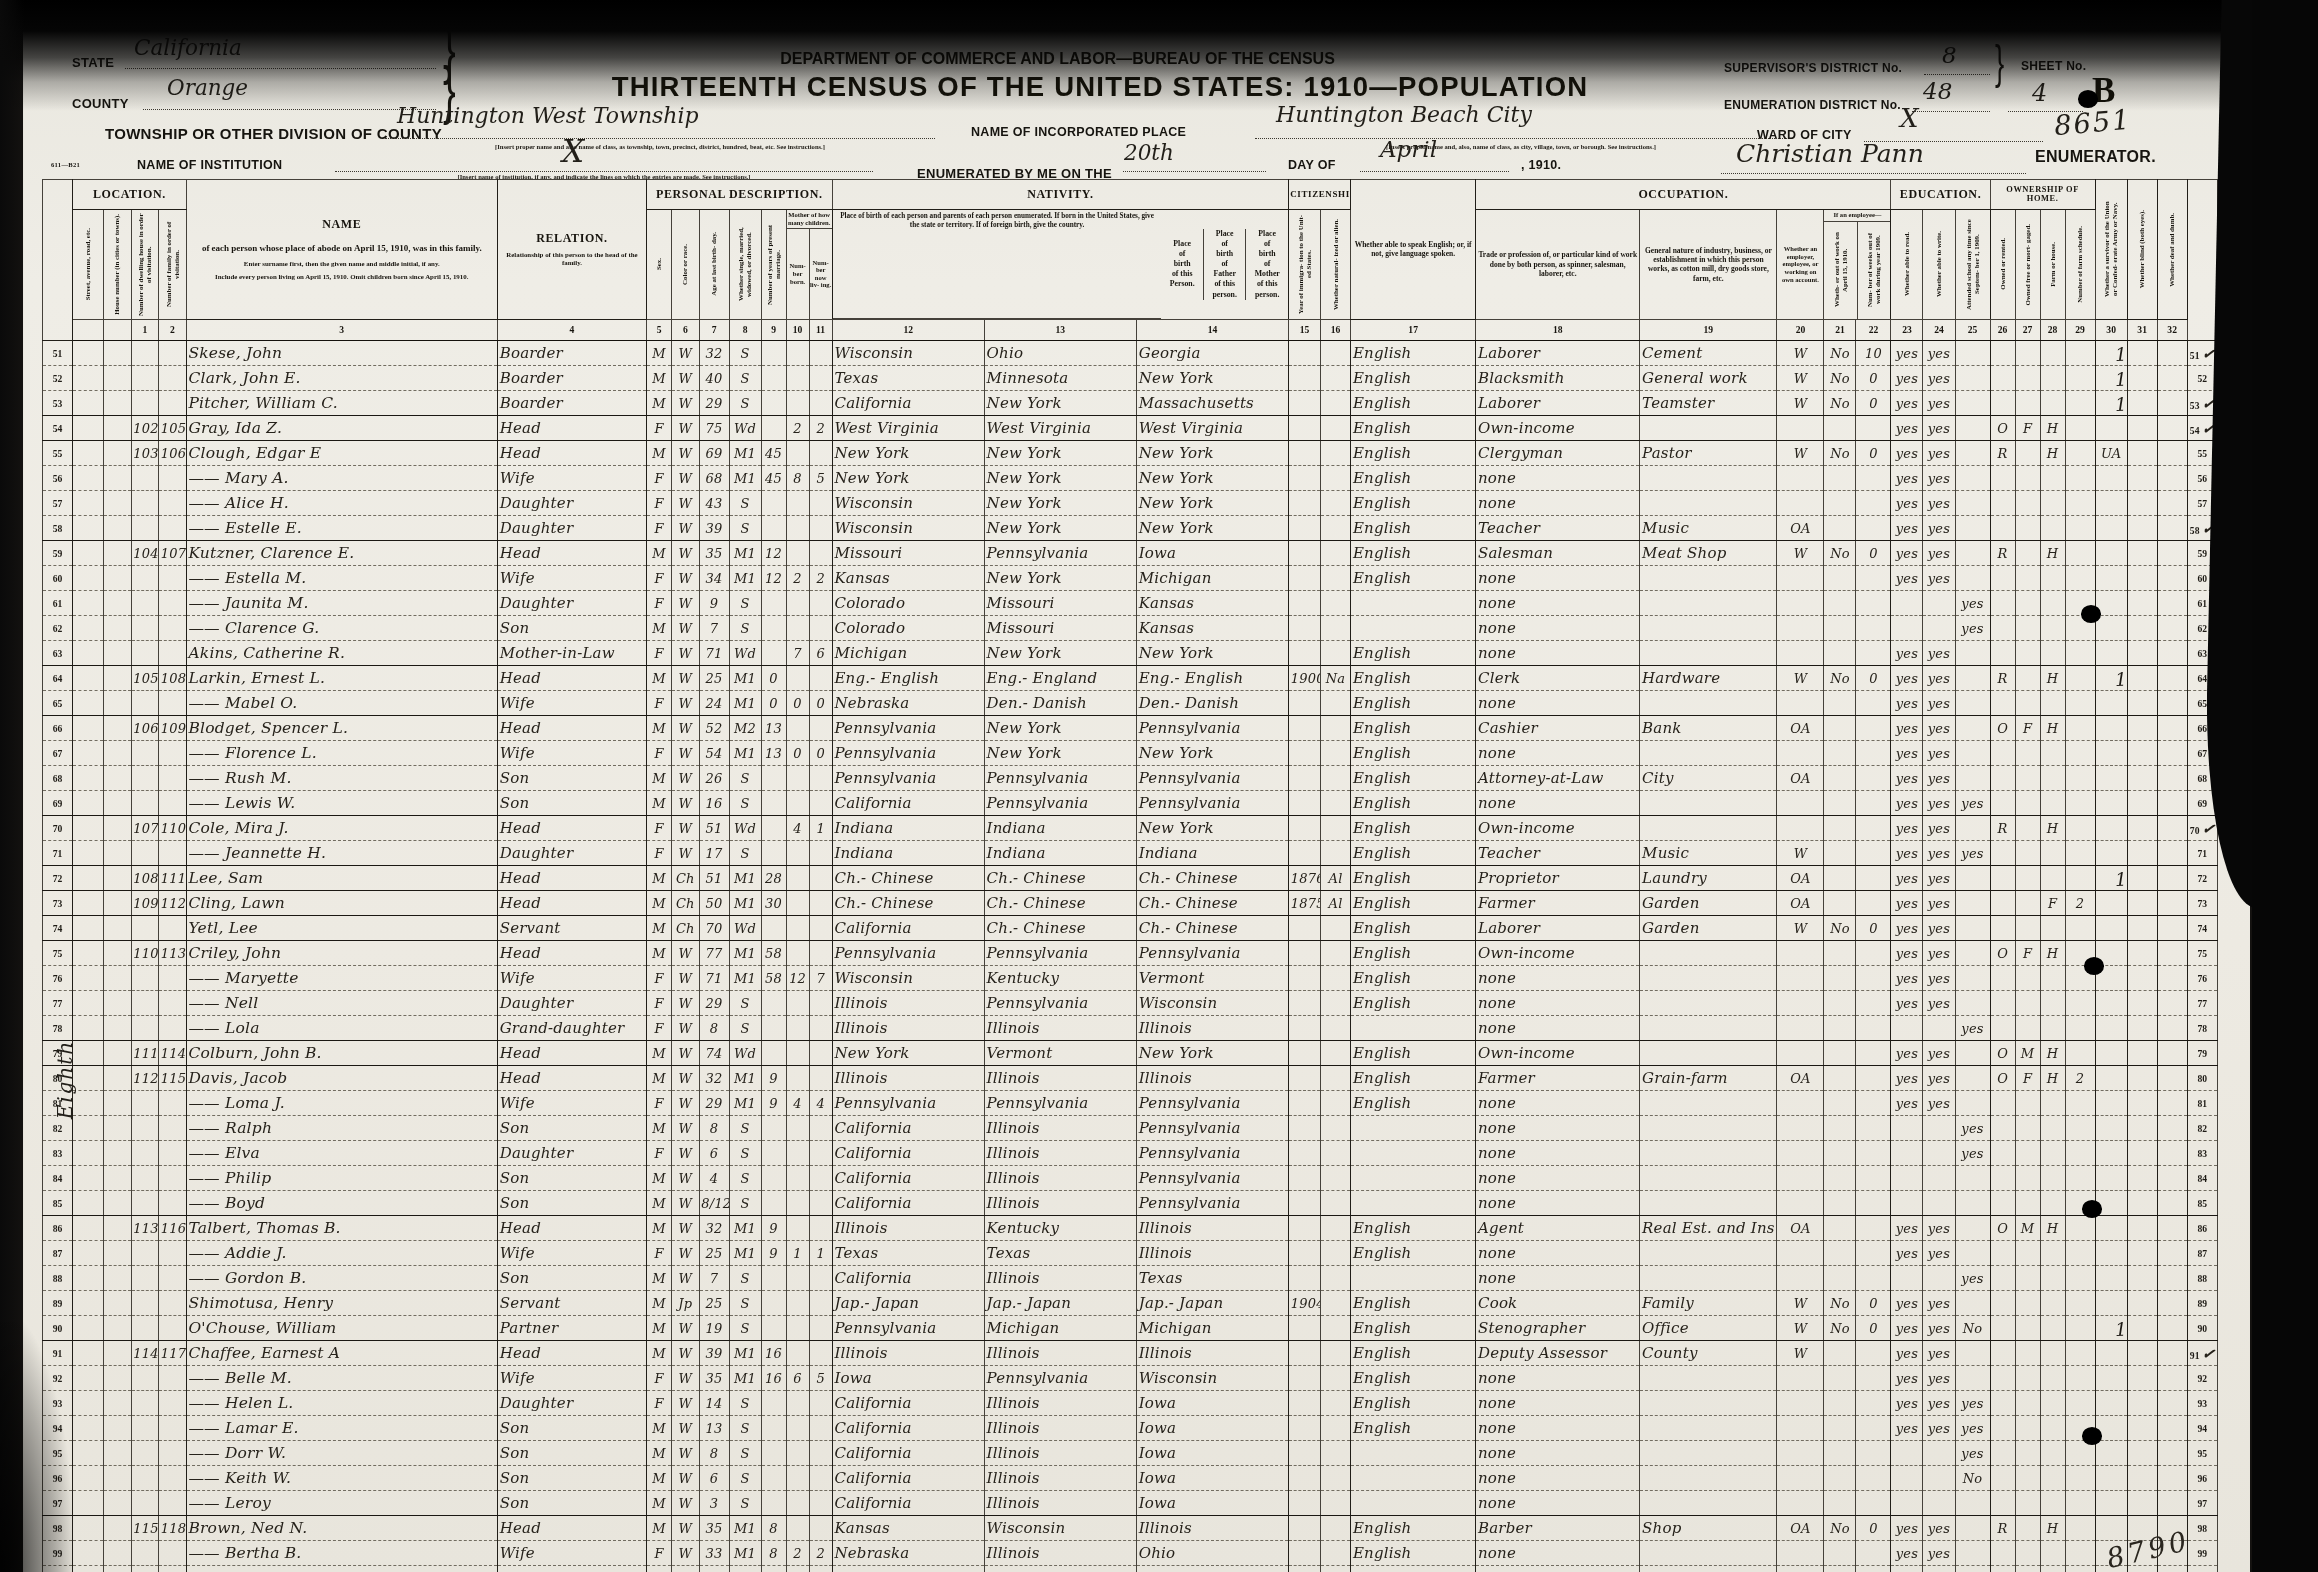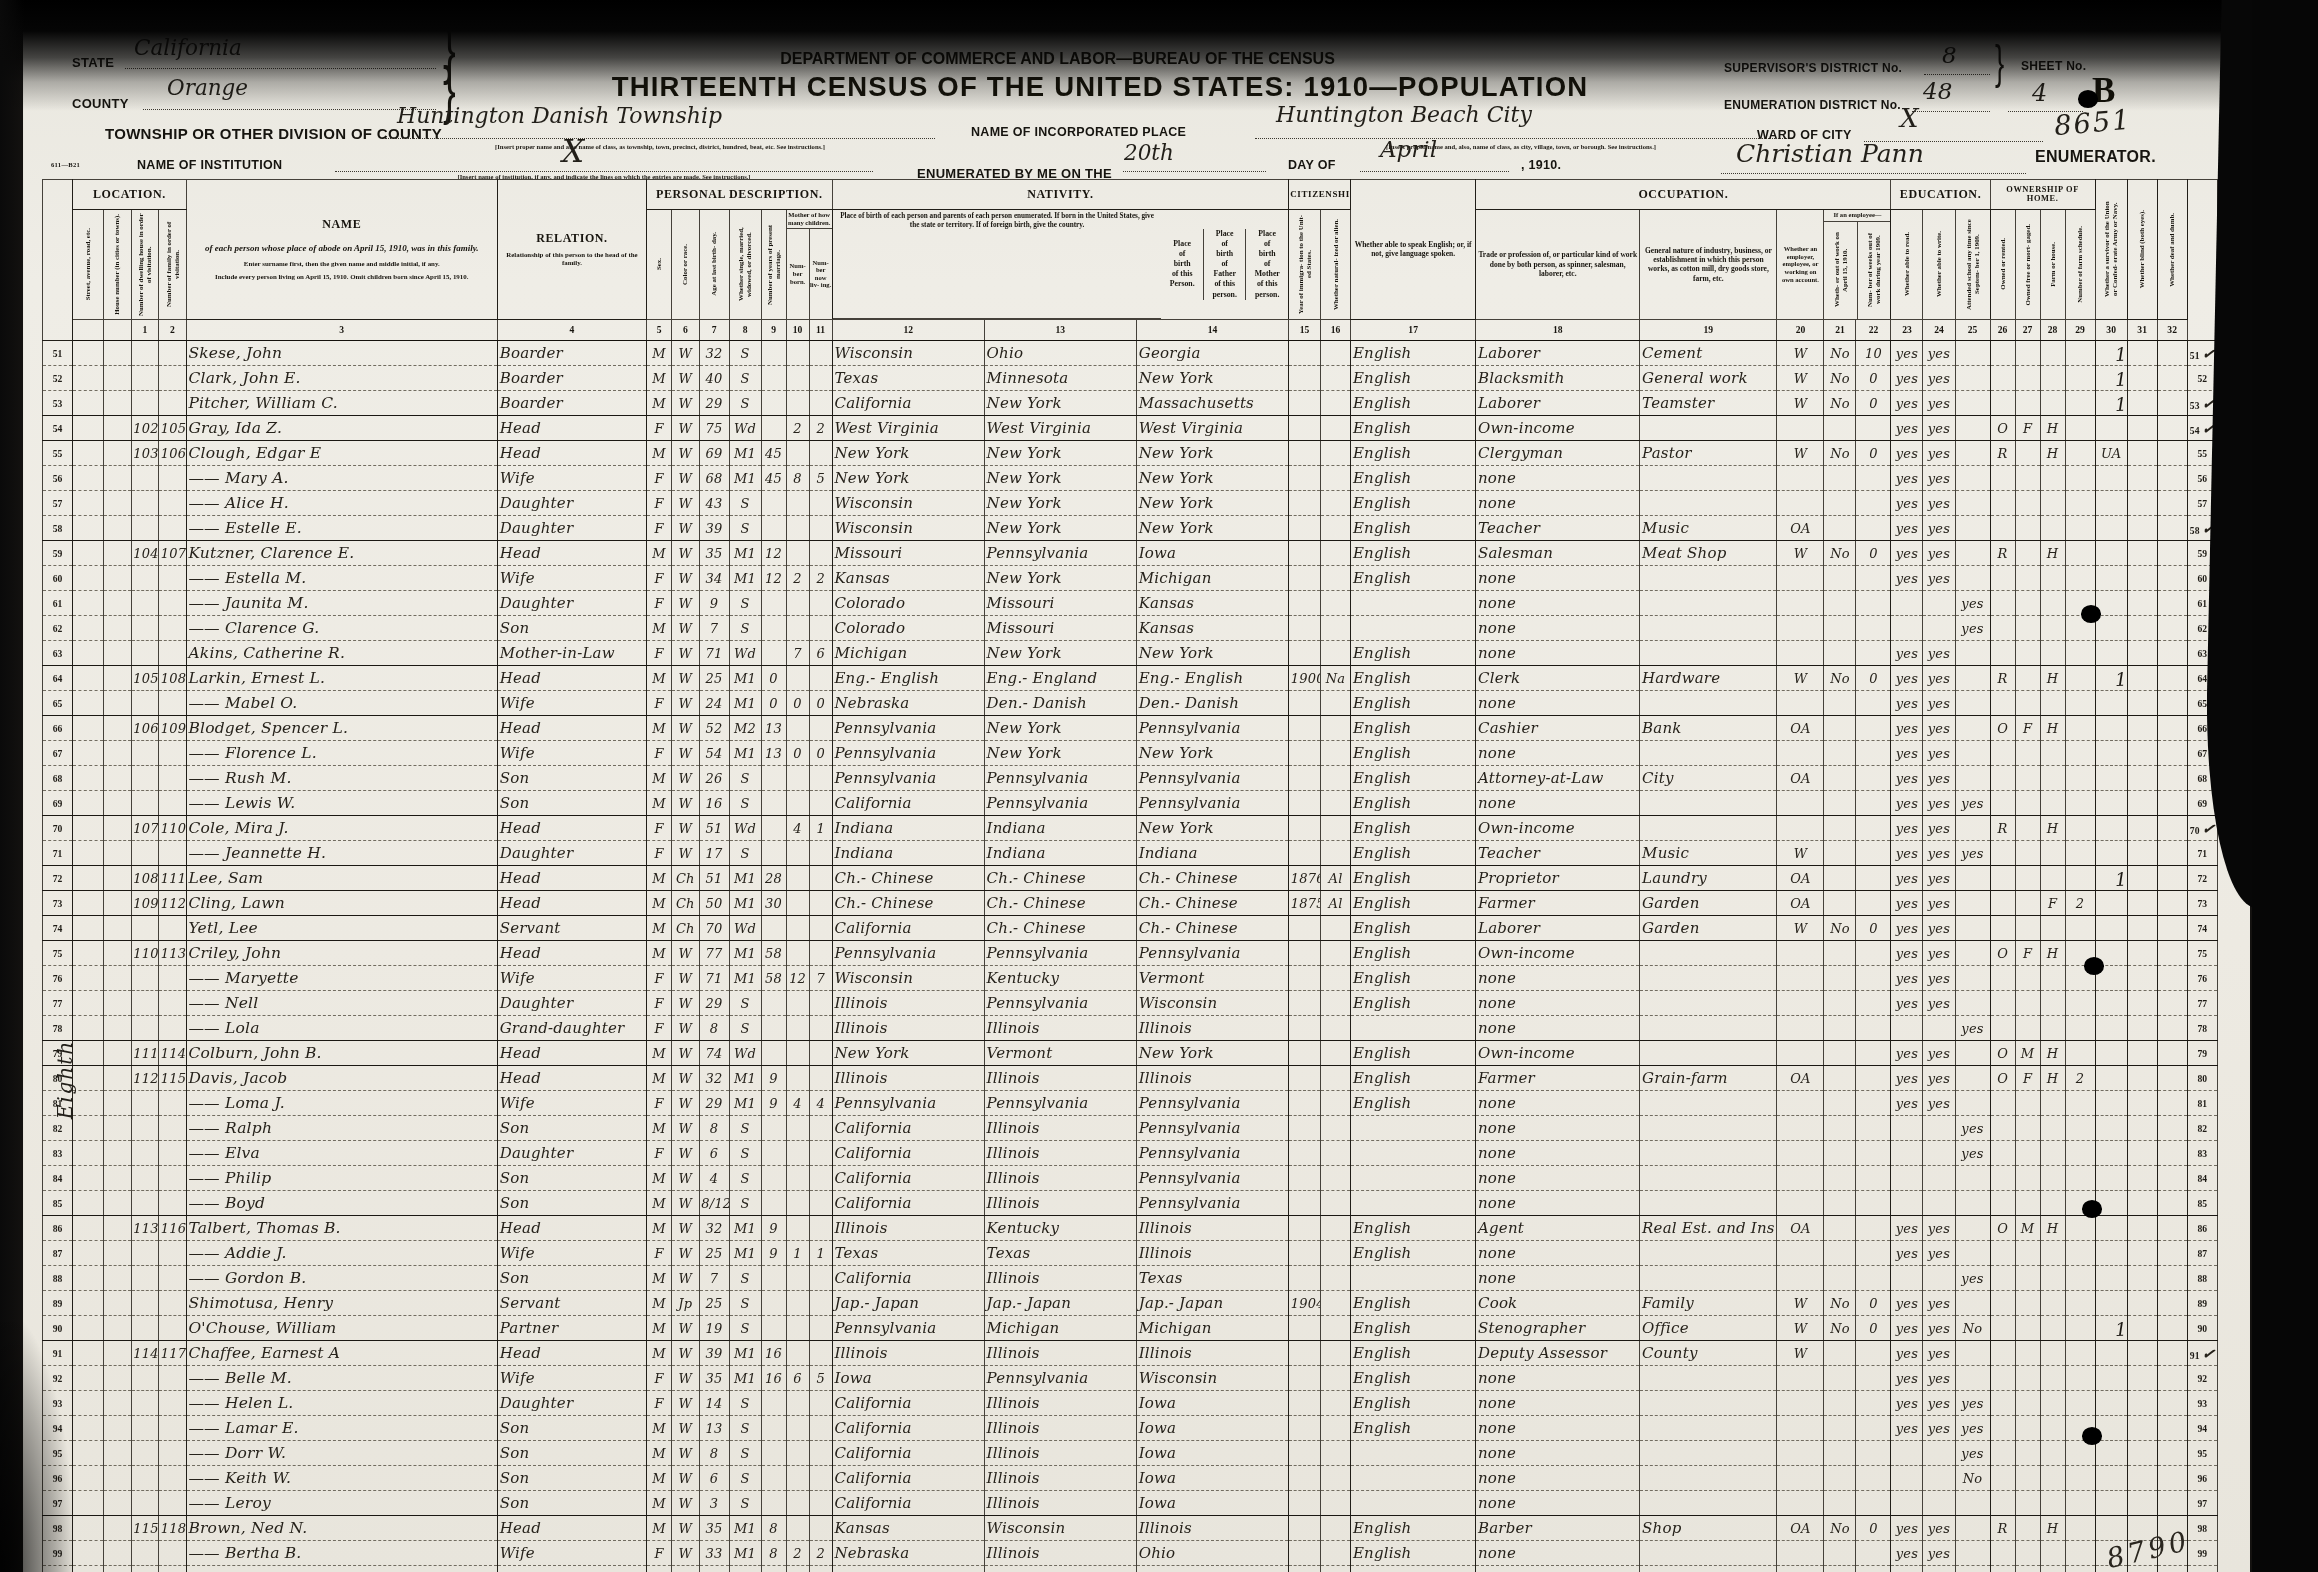--- a/index.html
+++ b/index.html
@@ -38,21 +38,21 @@
   .census th{vertical-align:middle;text-align:center;padding:0.6px 1.2px;color:#17140e;font-weight:bold;overflow:hidden;}
   .census .gb{border-right:1.2px solid #211e18;}
   tr.t1 th{height:27.5px;border-bottom:0.6px solid #211e18;}
   tr.t2 th{height:108px;}
   tr.nums th{height:19px;font-family:"Liberation Serif",serif;font-size:9.6px;border-top:0.6px solid #211e18;border-bottom:1.8px solid #14110c;}
   .grp{font-family:"Liberation Serif",serif;font-size:12px;letter-spacing:0.6px;font-weight:bold;}
   .vt{writing-mode:vertical-rl;transform:rotate(180deg);font-size:6.9px;line-height:1.12;
       font-family:"Liberation Serif",serif;font-weight:bold;max-height:103px;margin:0 auto;white-space:normal;}
   .tiny{font-size:6.6px;font-family:"Liberation Serif",serif;line-height:1.15;white-space:normal;}
   .desc{font-size:7.5px;font-family:"Liberation Serif",serif;line-height:1.25;white-space:normal;padding:1.2px 3.6px;}
-  .namehead .nd1{font-size:9px;font-family:"Liberation Serif",serif;margin-top:11px;line-height:1.3;white-space:normal;font-style:italic;}
+  .namehead .nd1{font-size:9px;font-family:"Liberation Serif",serif;margin-top:11px;line-height:1.3;white-space:normal;}
   .namehead .nd2,.relhead .nd2,.nathead .nd2{font-size:6.9px;font-family:"Liberation Serif",serif;
       margin-top:4.8px;line-height:1.25;white-space:normal;padding:0 4.8px;}
   .m-wrap{display:flex;flex-direction:column;height:100%;}
   .m-top{font-size:6.6px;font-family:"Liberation Serif",serif;border-bottom:0.6px solid #45413a;padding:1.8px 0.6px;white-space:normal;line-height:1.1;}
   .m-cols{flex:1;display:flex;}
   .m-cols>div{flex:1;display:flex;align-items:center;justify-content:center;}
   .m-cols>div+div{border-left:0.6px solid #45413a;}
   .nat-wrap{display:flex;height:100%;}
   .nat-desc{font-size:7.2px;font-family:"Liberation Serif",serif;line-height:1.3;border-bottom:0.6px solid #45413a;
       padding:2.4px 6px;white-space:normal;}
@@ -92,21 +92,21 @@
 
   <div class="lbl" style="left:72px;top:96px;font-size:13px;">COUNTY</div>
   <div class="hw-val hwf" style="left:167px;top:75px;font-size:21.5px;">Orange</div>
   <div class="uline" style="left:143px;top:108px;width:293px;"></div>
   <div class="brace" style="left:443px;top:69px;">}</div>
 
   <div class="title-line" style="left:669px;top:50px;width:777px;font-size:16px;">DEPARTMENT OF COMMERCE AND LABOR—BUREAU OF THE CENSUS</div>
   <div class="title-line" style="left:610px;top:71px;width:980px;font-size:27.5px;letter-spacing:1.2px;">THIRTEENTH CENSUS OF THE UNITED STATES: 1910—POPULATION</div>
 
   <div class="lbl" style="left:105px;top:125px;font-size:15px;">TOWNSHIP OR OTHER DIVISION OF COUNTY</div>
-  <div class="hw-val hwf" style="left:397px;top:103px;font-size:22px;">Huntington Danish Township</div>
+  <div class="hw-val hwf" style="left:397px;top:103px;font-size:22px;">Huntington West Township</div>
   <div class="uline" style="left:385px;top:137px;width:550px;"></div>
   <div class="small-note" style="left:385px;top:143px;width:550px;">[Insert proper name and also name of class, as township, town, precinct, district, hundred, beat, etc.  See instructions.]</div>
 
   <div class="lbl" style="left:971px;top:125px;font-size:12.5px;">NAME OF INCORPORATED PLACE</div>
   <div class="hw-val hwf" style="left:1276px;top:102px;font-size:22px;">Huntington Beach City</div>
   <div class="uline" style="left:1255px;top:137px;width:532px;"></div>
   <div class="small-note" style="left:1255px;top:143px;width:532px;">[Insert proper name and, also, name of class, as city, village, town, or borough.  See instructions.]</div>
 
   <div class="lbl" style="left:1757px;top:128px;font-size:12.5px;">WARD OF CITY</div>
   <div class="hw-val hwf" style="left:1900px;top:103px;font-size:26px;">X</div>

